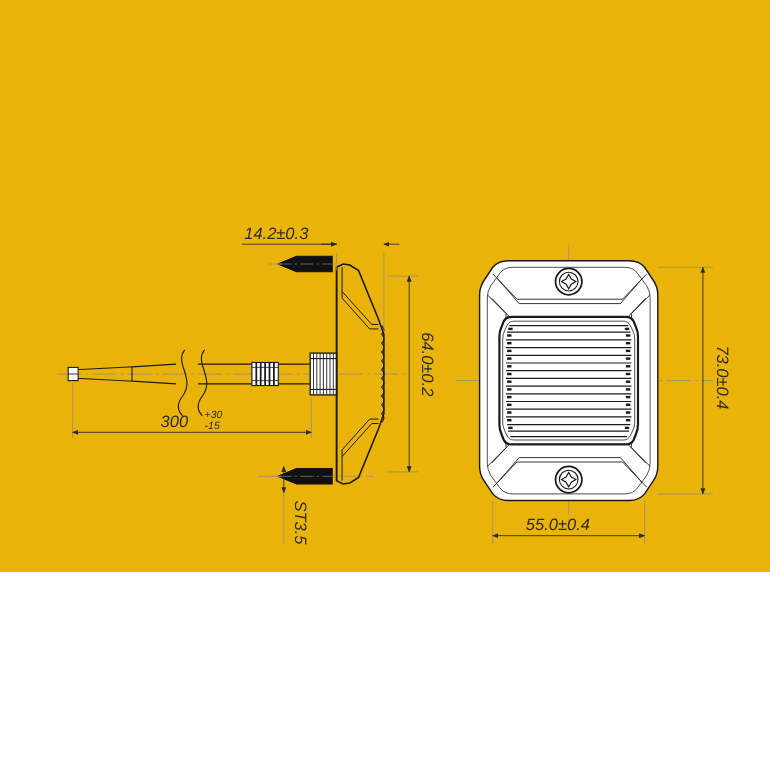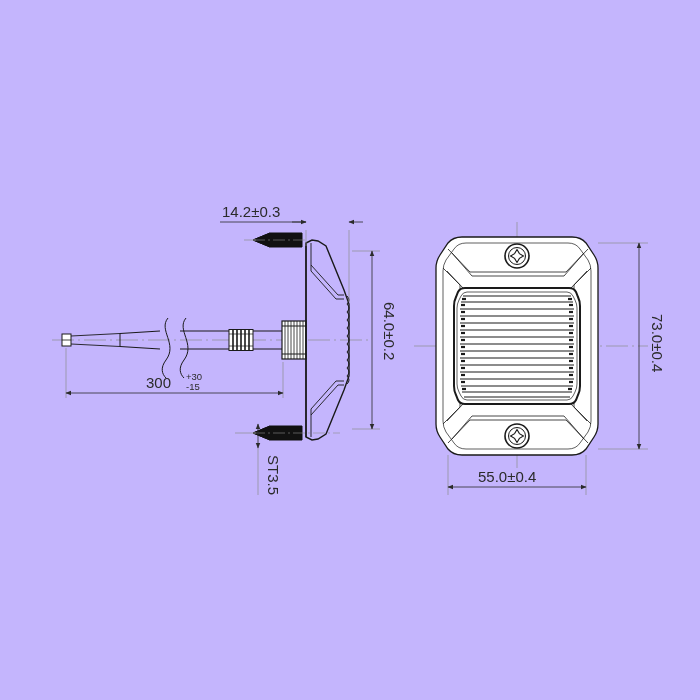--- a/index.html
+++ b/index.html
@@ -1,18 +1,18 @@
 <!DOCTYPE html>
 <html><head>
 <meta charset="utf-8">
 <style>
   html,body{margin:0;padding:0;background:#ffffff;}
   body{width:700px;height:700px;overflow:hidden;
        font-family:"Liberation Sans",sans-serif;color:#1a1a1a;}
-  #sheet{position:relative;width:700px;height:700px;background:#c4b5fd;}
+  #sheet{position:relative;width:700px;height:520px;background:#eab308;font-style:italic;}
   svg.drawing{position:absolute;left:0;top:0;width:700px;height:700px;}
   .dimtext{font-family:"Liberation Sans",sans-serif;font-size:15px;fill:#2b2b2b;
            letter-spacing:0px;}
   .sup{font-size:9.5px;}
 </style>
 </head>
 <body>
 
 <div id="sheet">
 

